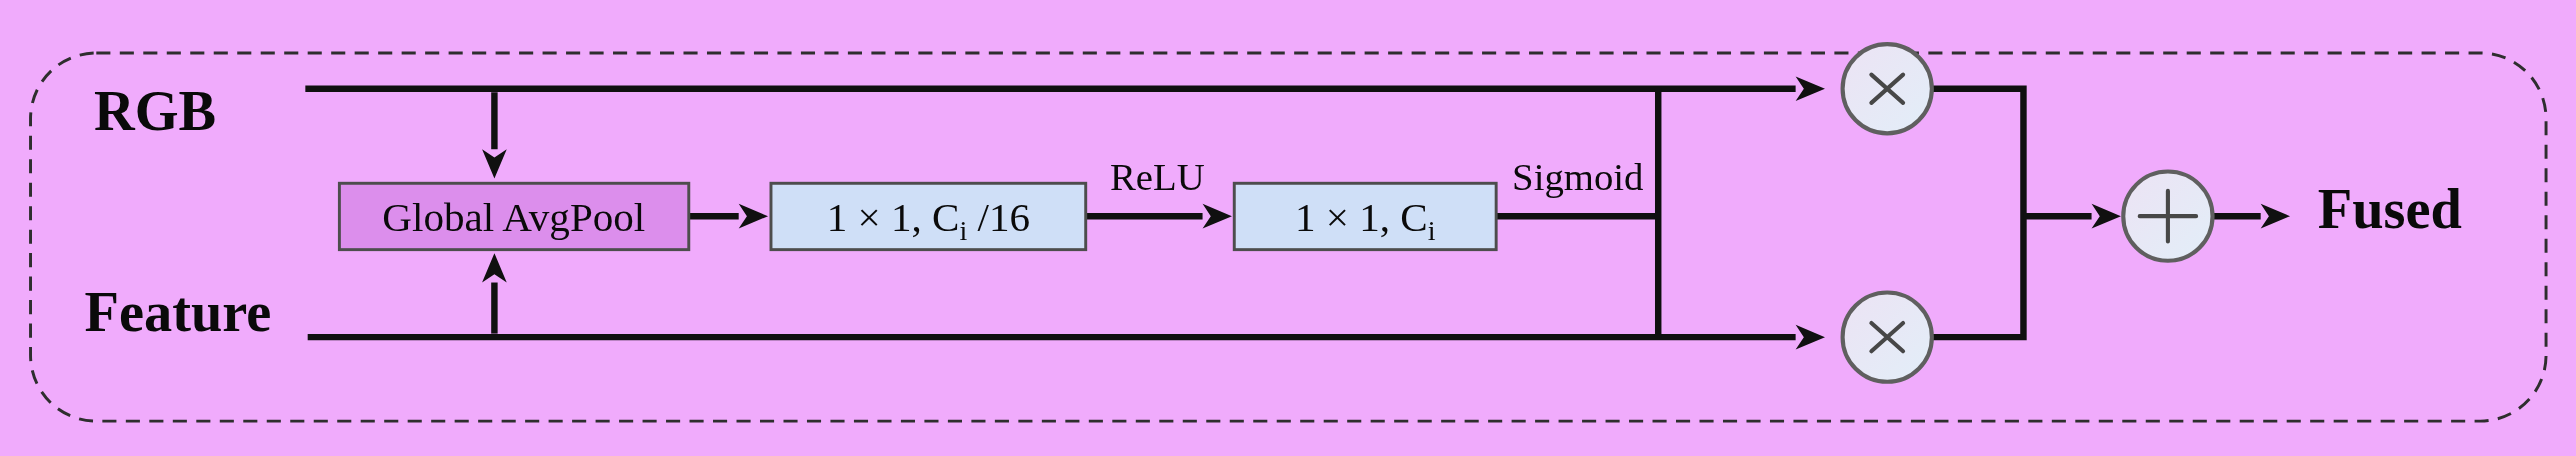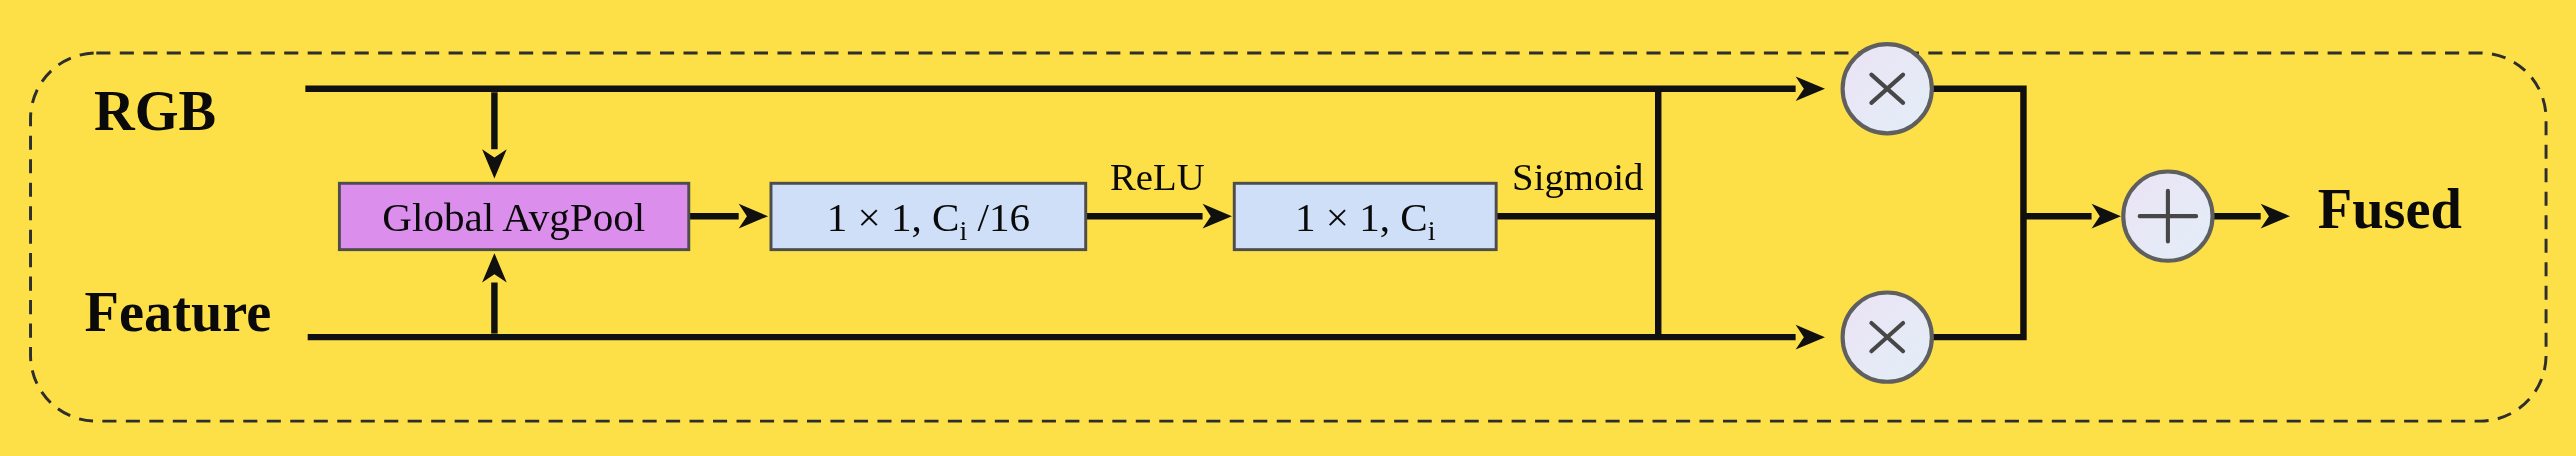--- a/index.html
+++ b/index.html
@@ -1,20 +1,20 @@
 <!DOCTYPE html>
 <html style="font-size:9.4px"><head>
 <meta charset="utf-8">
 <style>
   html, body { margin: 0; padding: 0; background: #ffffff; }
   .stage {
     position: relative;
     width: 2576px;
     height: 457px;
-    background: #fde047;
+    background: #f0abfc;
     font-family: "Liberation Serif", serif;
   }
   svg { display: block; }
   .flowline { fill: none; stroke-width: 11; }
   .box { stroke: #4d4d4d; stroke-width: 5; }
   .node-circle { fill: url(#nodeGrad); stroke: #5f5f5f; stroke-width: 7; }
   .op-glyph { fill: none; stroke: #474747; stroke-width: 7; stroke-linecap: round; }
   .big-label { font-size: 96px; font-weight: bold; fill: #0a0a0a; }
   .act-label { font-size: 66px; fill: #0a0a0a; }
   .box-label { font-size: 70px; fill: #0a0a0a; }

